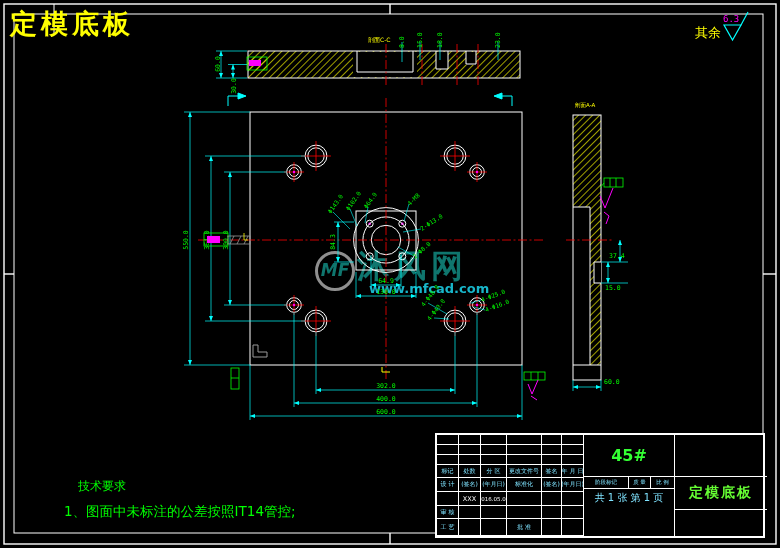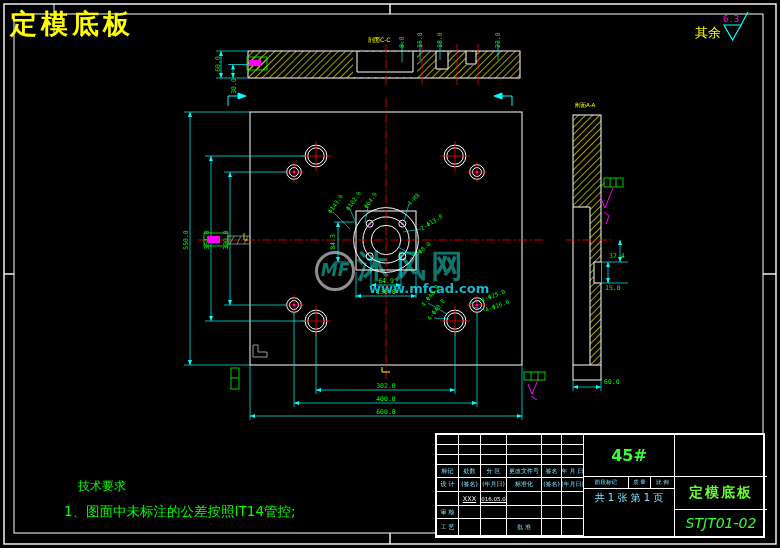--- a/index.html
+++ b/index.html
@@ -17,21 +17,21 @@
   .wm-url{left:369px;top:281px;font-size:13px;font-weight:bold;color:#18b6ca;}
   
   .tb{position:absolute;left:435px;top:433px;width:330px;height:105px;border:2px solid #fff;
       box-sizing:border-box;z-index:3;background:#000;}
   .tb *{box-sizing:border-box;}
   .lgrid{position:absolute;left:0;top:0;width:147px;height:100%;display:grid;
          grid-template-columns:22px 22px 26px 35px 20px 1fr;
          grid-template-rows:10px 10px 10px 13px 14px 14px 13px 1fr;}
   .lgrid .c{border-right:1px solid #fff;border-bottom:1px solid #fff;color:#7fe3ff;font-size:6px;
             display:flex;align-items:center;justify-content:center;overflow:hidden;white-space:nowrap;}
-  .lgrid .c.wh{color:#fff;font-size:6.5px;text-decoration:underline;}
+  .lgrid .c.wh{color:#fff;font-size:6.5px;}
   .mid{position:absolute;left:147px;top:0;width:90px;height:100%;}
   .mat{height:42px;border-bottom:1px solid #fff;color:#33ff33;font-weight:bold;font-size:16px;
        text-align:center;line-height:42px;}
   .shdr{height:12px;display:flex;border-bottom:1px solid #fff;}
   .shdr div{border-right:1px solid #fff;color:#7fe3ff;font-size:5.5px;display:flex;
             align-items:center;justify-content:center;white-space:nowrap;overflow:hidden;}
   .sval{height:28px;display:flex;border-bottom:1px solid #fff;}
   .sval .sub{width:45px;border-right:1px solid #fff;display:grid;grid-template-columns:repeat(4,1fr);}
   .sval .sub div{border-right:1px solid #fff;} .sval .sub div:last-child{border-right:none;}
   .sval .q{width:22px;border-right:1px solid #fff;}
@@ -369,17 +369,16 @@
         <div style="width:45px;">阶段标记</div>
         <div style="width:22px;">质 量</div>
         <div style="flex:1;border-right:none;">比 例</div>
       </div>
       <div class="sheet">共 1 张  第 1 页</div>
     </div>
 
     <div class="rt">
       <div class="rt-top"></div>
       <div class="rt-name">定模底板</div>
-      <div class="rt-no">STJT01-02</div>
     </div>
   </div>
 
 </div>
 
 </body></html>

